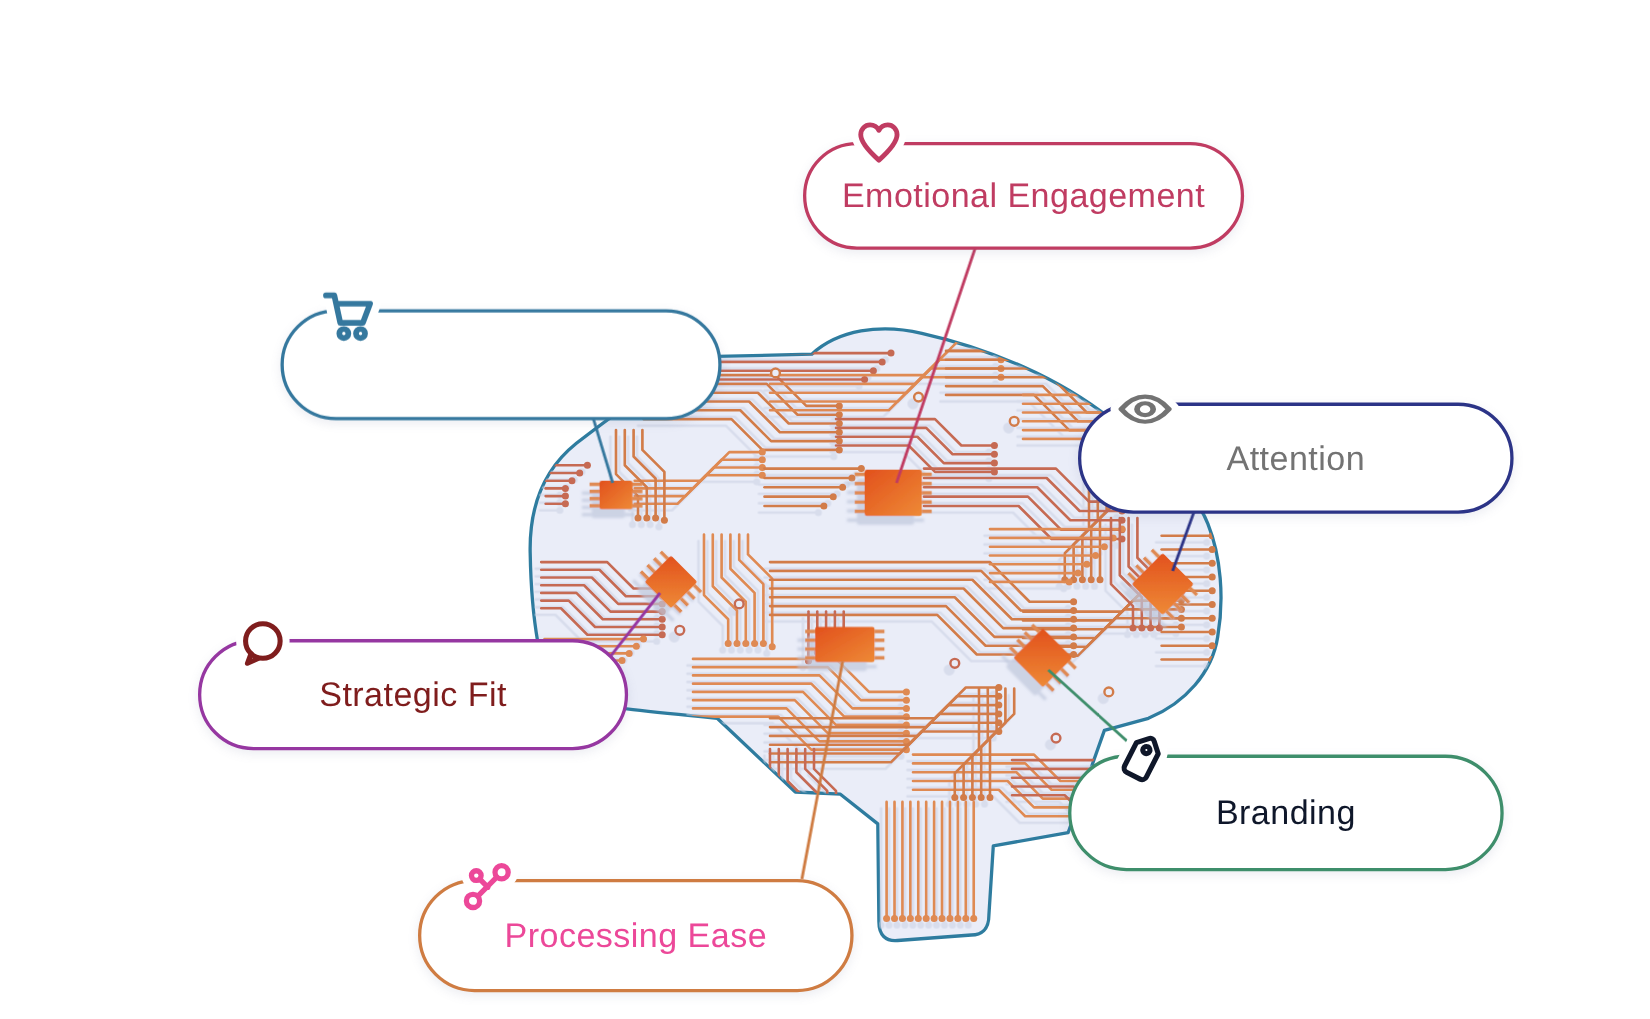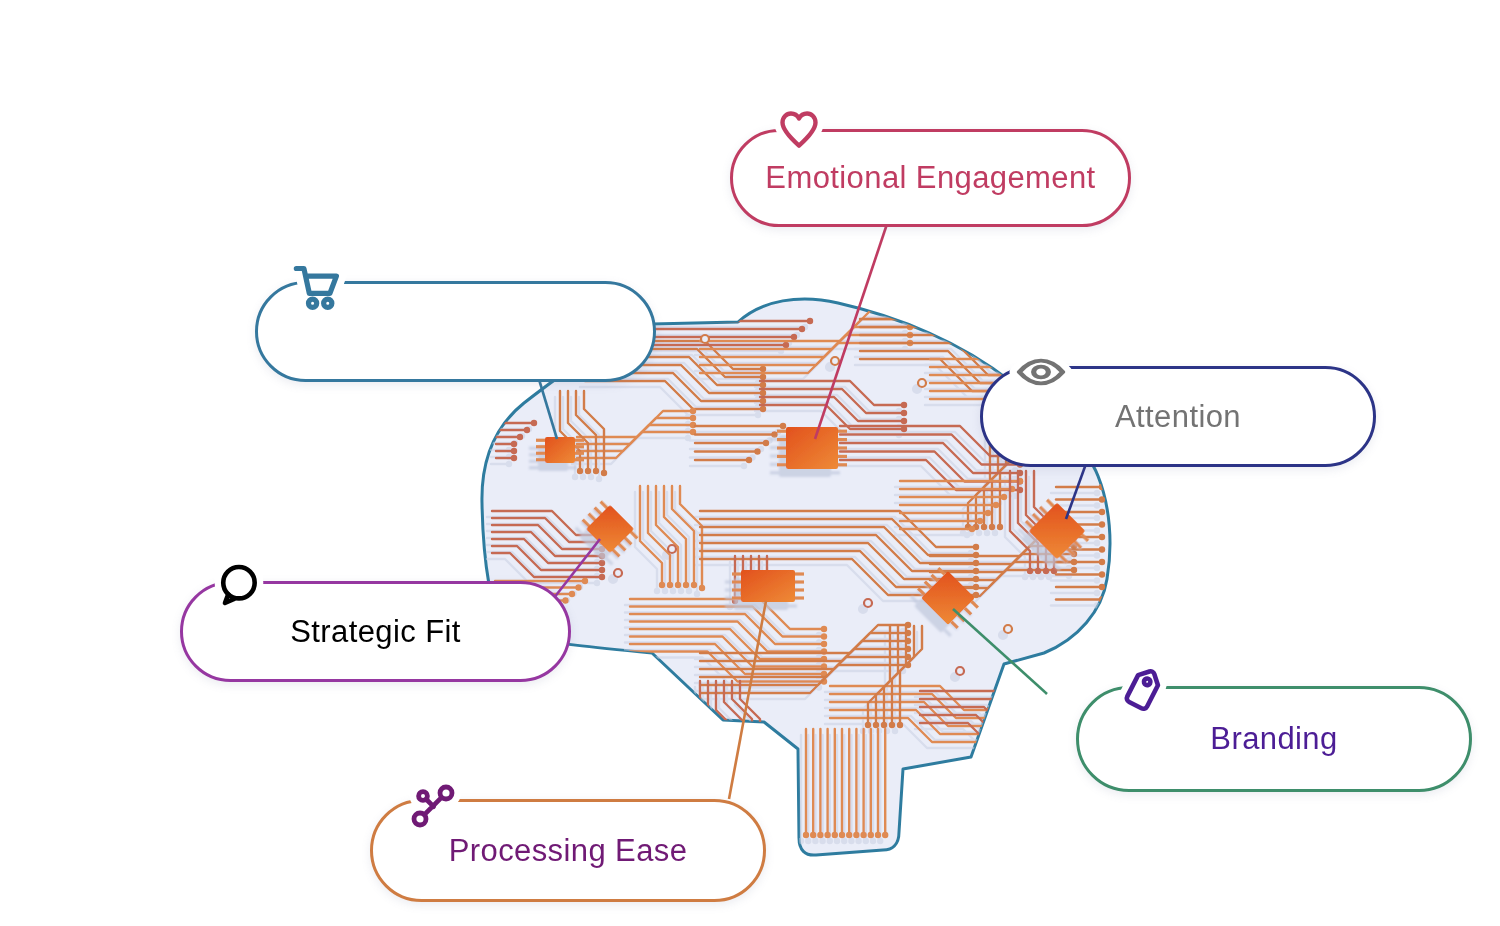--- a/index.html
+++ b/index.html
@@ -543,41 +543,41 @@
   <div class="pill" style="left: 980px; top: 325px; width: 390px; height: 95px; color: #737373; border-color: rgb(44, 52, 135);">
     <span class="pill-icon" style="left:32px;top:-16px;width:52px;height:38px;">
       <svg viewBox="0 0 24 24" width="52" height="38" preserveAspectRatio="none">
           <use href="#i-eye" class="halo"></use>
           <use href="#i-eye" class="fg"></use>
         </svg>
     </span>
     <span>Attention</span>
   </div>
 
-  <div class="pill" style="left: 180px; top: 540px; width: 385px; height: 95px; color: #000000; border-color: rgb(150, 55, 161);">
+  <div class="pill" style="left: 180px; top: 540px; width: 385px; height: 95px; color: #7f1d1d; border-color: rgb(150, 55, 161);">
     <span class="pill-icon" style="left:32px;top:-22px;width:46px;height:46px;">
       <svg viewBox="0 0 24 24" width="46" height="46">
           <use href="#i-bubble" class="halo"></use>
           <use href="#i-bubble" class="fg"></use>
         </svg>
     </span>
     <span>Strategic Fit</span>
   </div>
 
-  <div class="pill" style="left: 370px; top: 758px; width: 390px; height: 97px; color: #701a75; border-color: rgb(207, 124, 66);">
+  <div class="pill" style="left: 380px; top: 758px; width: 390px; height: 97px; color: #ec4899; border-color: rgb(207, 124, 66);">
     <span class="pill-icon" style="left:36px;top:-20px;width:48px;height:48px;">
       <svg viewBox="0 0 24 24" width="48" height="48">
           <use href="#i-net" class="halo"></use>
           <use href="#i-net" class="fg"></use>
         </svg>
     </span>
     <span>Processing Ease</span>
   </div>
 
-  <div class="pill" style="left: 1076px; top: 645px; width: 390px; height: 100px; color: #4c1d95; border-color: rgb(62, 142, 107);">
+  <div class="pill" style="left: 971px; top: 645px; width: 390px; height: 100px; color: #0f172a; border-color: rgb(62, 142, 107);">
     <span class="pill-icon" style="left:40px;top:-20px;width:46px;height:46px;">
       <svg viewBox="0 0 24 24" width="46" height="46">
           <use href="#i-tag" class="halo"></use>
           <use href="#i-tag" class="fg"></use>
         </svg>
     </span>
     <span>Branding</span>
   </div>
 
 </div>

